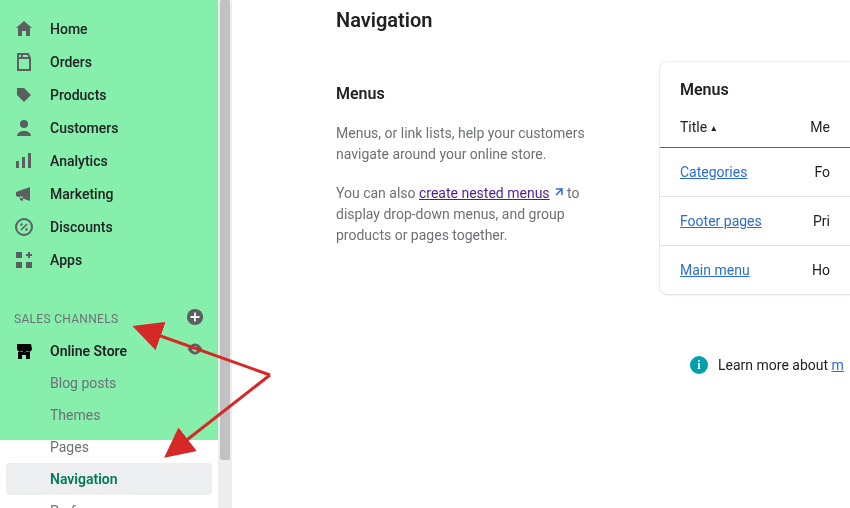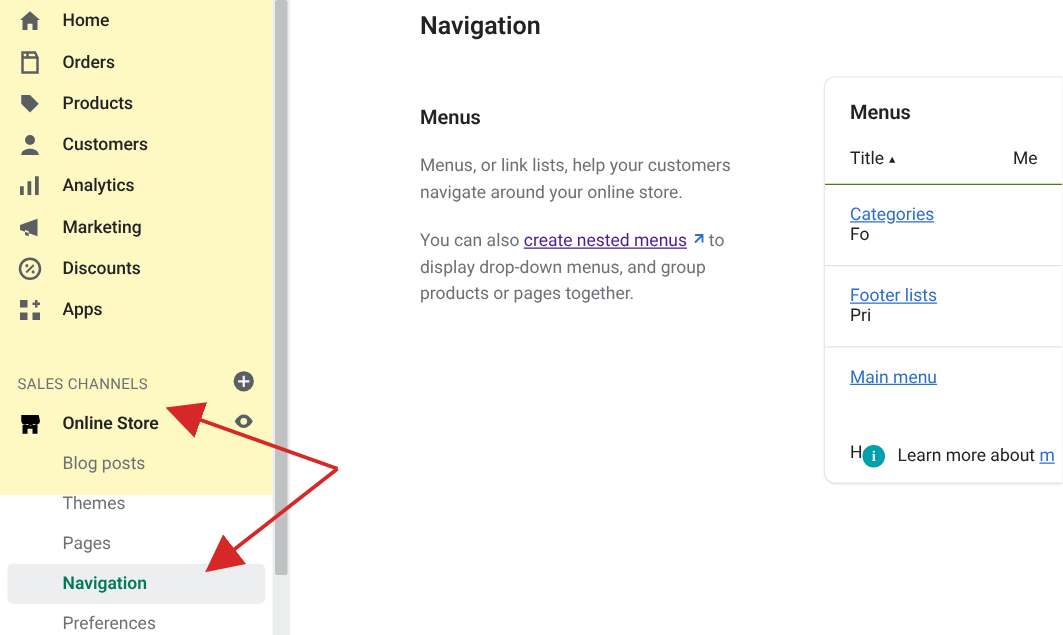--- a/index.html
+++ b/index.html
@@ -10,23 +10,23 @@
     background: #fff;
     width: 850px;
     height: 508px;
     overflow: hidden;
     position: relative;
   }
   .sidebar {
     position: absolute;
     left: 0; top: 0;
     width: 218px;
-    height: 396px;
-    background: #fef9c3;
-    padding-top: 0;
+    height: 440px;
+    background: #86efac;
+    padding-top: 12px;
   }
   .scroll-track {
     position: absolute;
     left: 218px;
     top: 0;
     width: 14px;
     height: 508px;
     background: #eceded;
   }
   .scroll-thumb {
@@ -142,21 +142,20 @@
     font-size: 14px;
     border-bottom: 1px solid #4d7c0f;
   }
   .th-title { flex: 1; display:flex; align-items:center; gap:4px; }
   .sort-caret { font-size: 10px; }
   .table-row {
     display: flex;
     padding: 16px 20px;
     border-bottom: 1px solid #e1e3e5;
     font-size: 14px;
-    flex-direction: column;
   }
   .table-row:last-child { border-bottom: none; gap: 44px; }
   .table-row a { color: #2c6ecb; text-decoration: underline; flex: 1; }
   .row-right { color: #202223; }
   .learn-more {
     position: absolute;
     left: 690px;
     top: 356px;
     display: flex;
     align-items: center;
@@ -322,21 +321,21 @@
       <span>Title</span>
       <span class="sort-caret">▴</span>
     </div>
     <div>Me</div>
   </div>
   <div class="table-row">
     <a href="#">Categories</a>
     <span class="row-right">Fo</span>
   </div>
   <div class="table-row">
-    <a href="#">Footer lists</a>
+    <a href="#">Footer pages</a>
     <span class="row-right">Pri</span>
   </div>
   <div class="table-row">
     <a href="#">Main menu</a>
     <span class="row-right">Ho</span>
   </div>
 </div>
 
 <div class="learn-more">
   <span class="info-icon">i</span>

